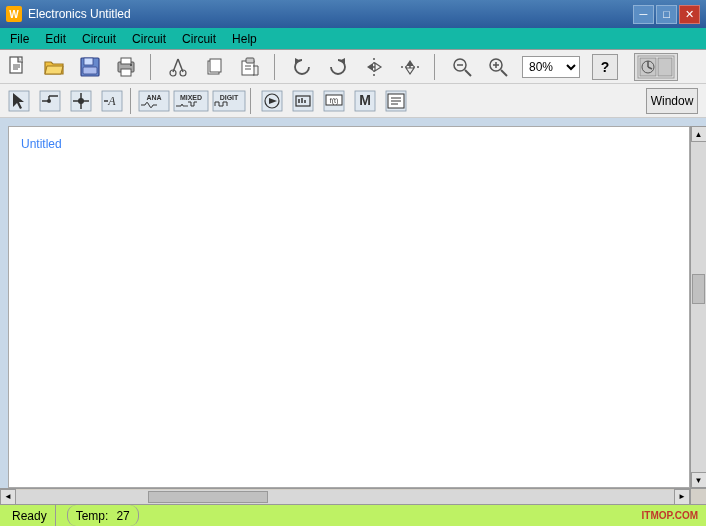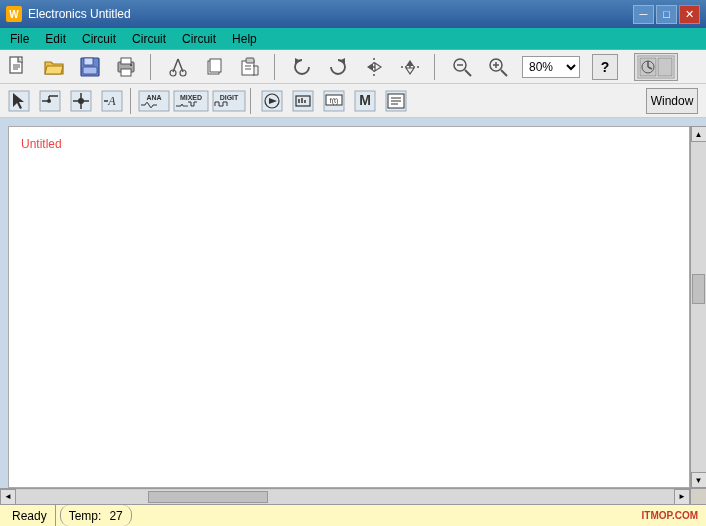--- a/index.html
+++ b/index.html
@@ -185,21 +185,21 @@
       right: 16px;
       bottom: 16px;
       background: white;
       border: 1px solid #aaa;
     }
     #canvas-title {
       position: absolute;
       top: 10px;
       left: 12px;
       font-size: 12px;
-      color: #ef4444;
+      color: #3b82f6;
     }
 
     
     #vscroll {
       width: 16px;
       background: #d4d0c8;
       display: flex;
       flex-direction: column;
       align-items: center;
       border-left: 1px solid #999;
@@ -265,27 +265,27 @@
       width: 120px;
       height: 12px;
       background: #c0c0c0;
       border: 1px solid #999;
       cursor: pointer;
     }
 
     
     #status-bar {
       height: 22px;
-      background: #fef9c3;
+      background: #bef264;
       border-top: 1px solid #999;
       display: flex;
       align-items: center;
       padding: 0 4px;
       font-size: 12px;
-      gap: 4px;
+      gap: 11px;
     }
     .status-item {
       padding: 0 8px;
       height: 100%;
       display: flex;
       align-items: center;
       border-right: 1px solid #999;
     }
     .status-watermark {
       margin-left: auto;

